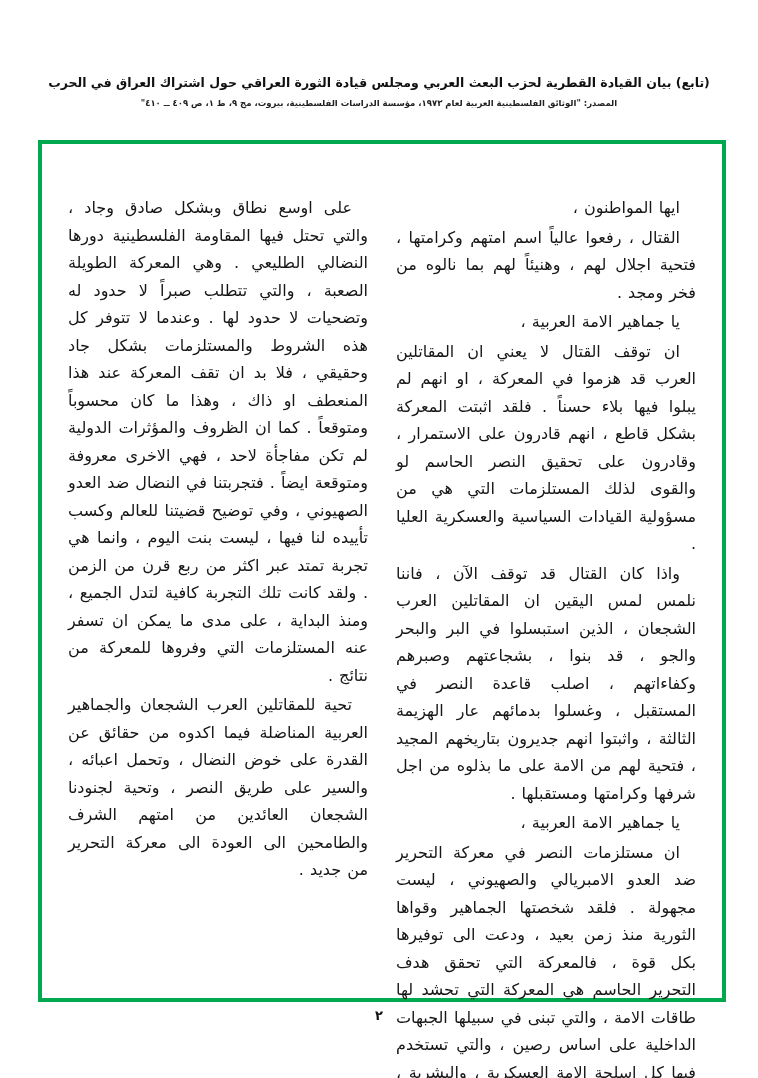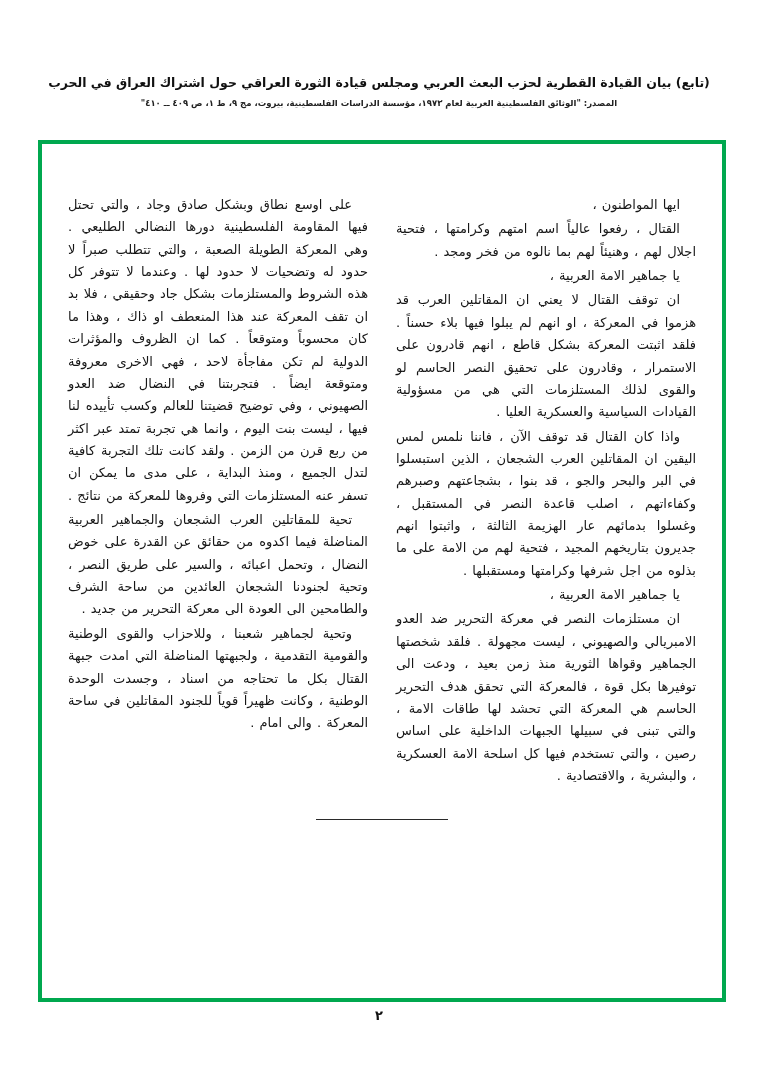--- a/index.html
+++ b/index.html
@@ -58,21 +58,21 @@
     display: flex;
     flex-direction: row;
     gap: 28px;
   }
   .col {
     flex: 1 1 0;
     min-width: 0;
   }
   .para {
     margin: 0 0 2px 0;
-    font-size: 13px;
+    font-size: 16px;
     line-height: 1.72;
     text-align: justify;
     text-indent: 16px;
     color: #161616;
     word-spacing: 1px;
   }
   .end-divider {
     width: 132px;
     height: 0;
     border: none;
@@ -107,22 +107,21 @@
             <p class="para">ايها المواطنون ،</p>
             <p class="para">القتال ، رفعوا عالياً اسم امتهم وكرامتها ، فتحية اجلال لهم ، وهنيئاً لهم بما نالوه من فخر ومجد .</p>
             <p class="para">يا جماهير الامة العربية ،</p>
             <p class="para">ان توقف القتال لا يعني ان المقاتلين العرب قد هزموا في المعركة ، او انهم لم يبلوا فيها بلاء حسناً . فلقد اثبتت المعركة بشكل قاطع ، انهم قادرون على الاستمرار ، وقادرون على تحقيق النصر الحاسم لو والقوى لذلك المستلزمات التي هي من مسؤولية القيادات السياسية والعسكرية العليا .</p>
             <p class="para">واذا كان القتال قد توقف الآن ، فاننا نلمس لمس اليقين ان المقاتلين العرب الشجعان ، الذين استبسلوا في البر والبحر والجو ، قد بنوا ، بشجاعتهم وصبرهم وكفاءاتهم ، اصلب قاعدة النصر في المستقبل ، وغسلوا بدمائهم عار الهزيمة الثالثة ، واثبتوا انهم جديرون بتاريخهم المجيد ، فتحية لهم من الامة على ما بذلوه من اجل شرفها وكرامتها ومستقبلها .</p>
             <p class="para">يا جماهير الامة العربية ،</p>
             <p class="para">ان مستلزمات النصر في معركة التحرير ضد العدو الامبريالي والصهيوني ، ليست مجهولة . فلقد شخصتها الجماهير وقواها الثورية منذ زمن بعيد ، ودعت الى توفيرها بكل قوة ، فالمعركة التي تحقق هدف التحرير الحاسم هي المعركة التي تحشد لها طاقات الامة ، والتي تبنى في سبيلها الجبهات الداخلية على اساس رصين ، والتي تستخدم فيها كل اسلحة الامة العسكرية ، والبشرية ، والاقتصادية .</p>
           </div>
         <div class="col">
             <p class="para">على اوسع نطاق وبشكل صادق وجاد ، والتي تحتل فيها المقاومة الفلسطينية دورها النضالي الطليعي . وهي المعركة الطويلة الصعبة ، والتي تتطلب صبراً لا حدود له وتضحيات لا حدود لها . وعندما لا تتوفر كل هذه الشروط والمستلزمات بشكل جاد وحقيقي ، فلا بد ان تقف المعركة عند هذا المنعطف او ذاك ، وهذا ما كان محسوباً ومتوقعاً . كما ان الظروف والمؤثرات الدولية لم تكن مفاجأة لاحد ، فهي الاخرى معروفة ومتوقعة ايضاً . فتجربتنا في النضال ضد العدو الصهيوني ، وفي توضيح قضيتنا للعالم وكسب تأييده لنا فيها ، ليست بنت اليوم ، وانما هي تجربة تمتد عبر اكثر من ربع قرن من الزمن . ولقد كانت تلك التجربة كافية لتدل الجميع ، ومنذ البداية ، على مدى ما يمكن ان تسفر عنه المستلزمات التي وفروها للمعركة من نتائج .</p>
-            <p class="para">تحية للمقاتلين العرب الشجعان والجماهير العربية المناضلة فيما اكدوه من حقائق عن القدرة على خوض النضال ، وتحمل اعبائه ، والسير على طريق النصر ، وتحية لجنودنا الشجعان العائدين من ساحة الشرف والطامحين الى العودة الى معركة التحرير من جديد .</p>
-            <p class="para">وتحية لجماهير شعبنا ، وللاحزاب والقوى الوطنية والقومية التقدمية ، ولجبهتها المناضلة التي امدت جبهة القتال بكل ما تحتاجه من اسناد ، وجسدت الوحدة الوطنية ، وكانت ظهيراً قوياً للجنود المقاتلين في ساحة المعركة . والى امام .</p>
+            <p class="para">تحية للمقاتلين العرب الشجعان والجماهير العربية المناضلة فيما اكدوه من حقائق عن القدرة على خوض النضال ، وتحمل اعبائه ، والسير على طريق النصر ، وتحية لجنودنا الشجعان العائدين من امتهم الشرف والطامحين الى العودة الى معركة التحرير من جديد .</p>
           </div>
       </div>
       <hr class="end-divider">
     </div>
   </div>
 
   <div class="page-number">٢</div>
 
 </div>
 

